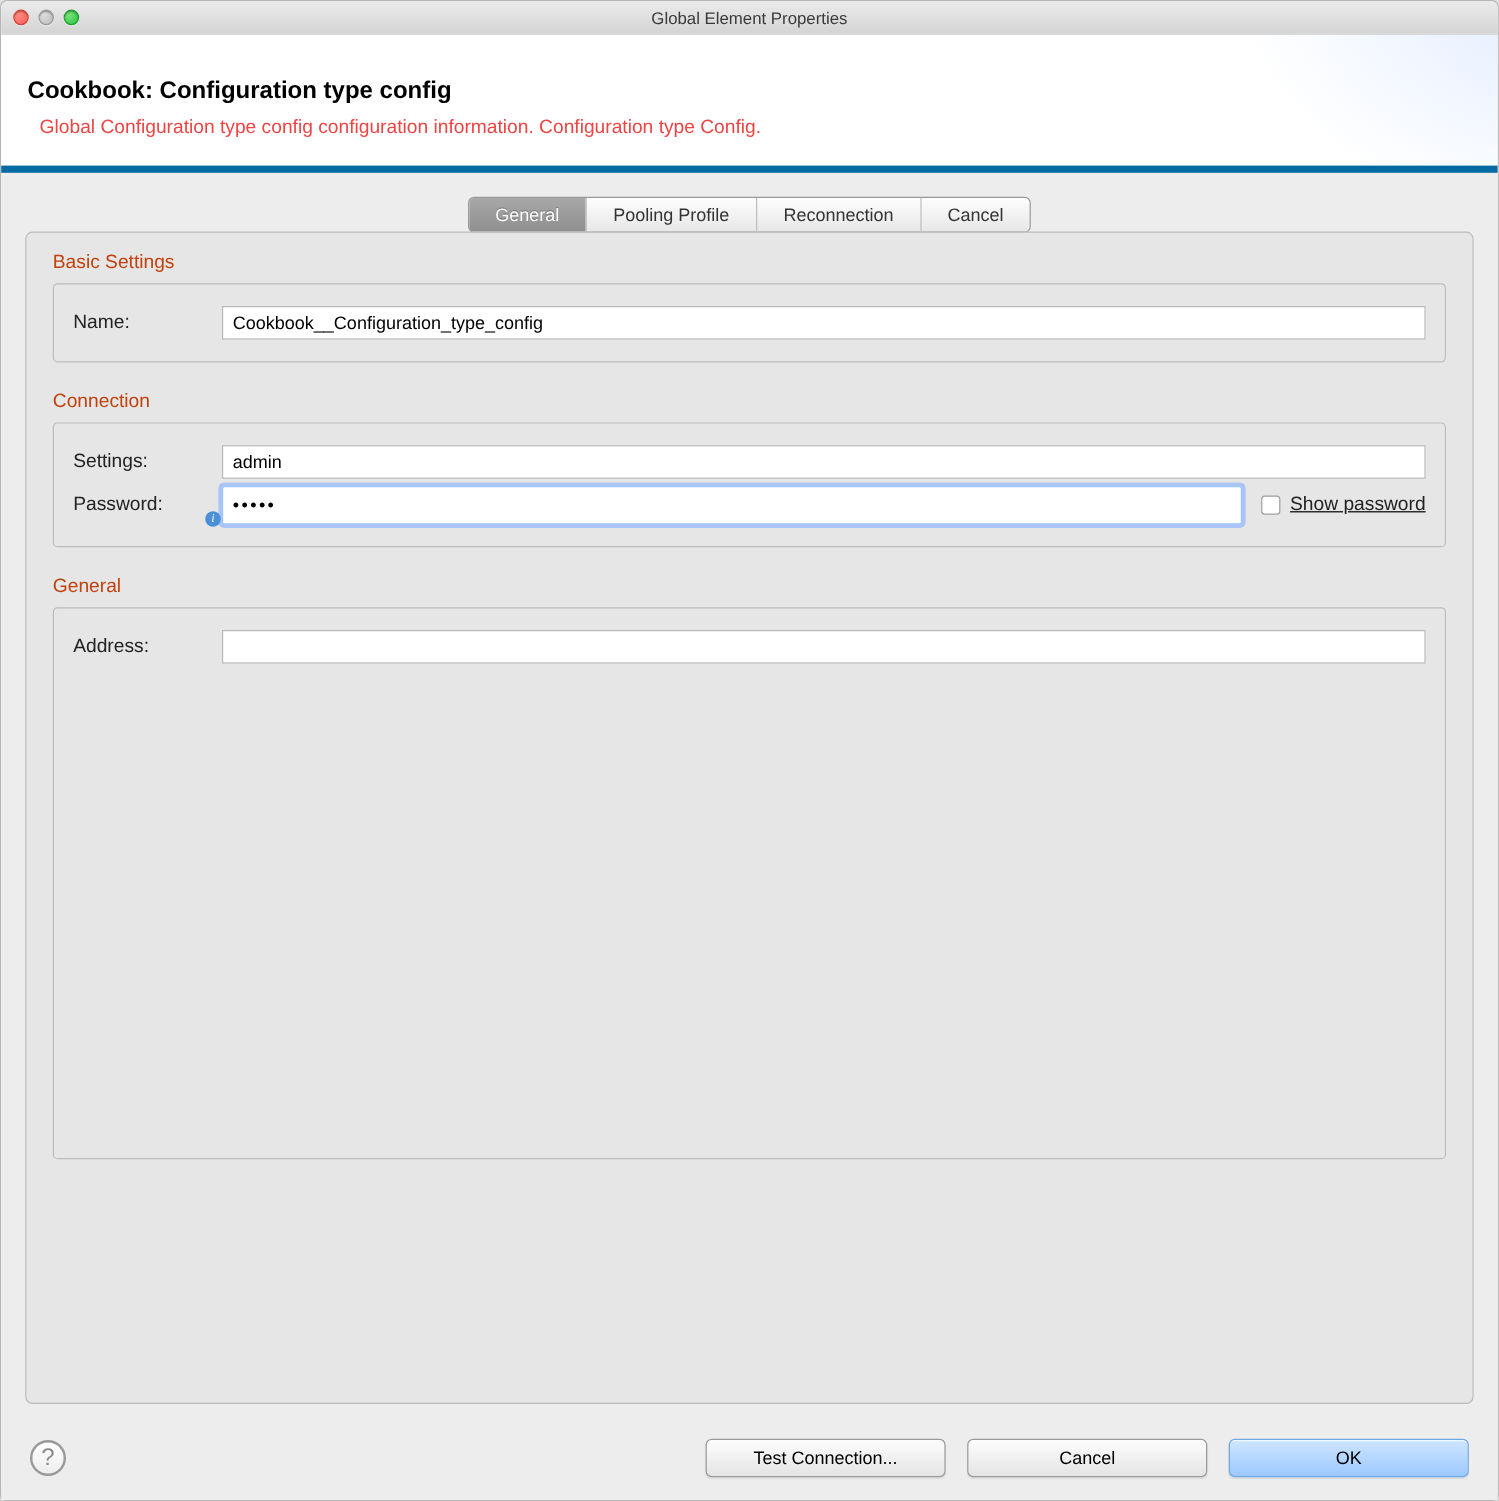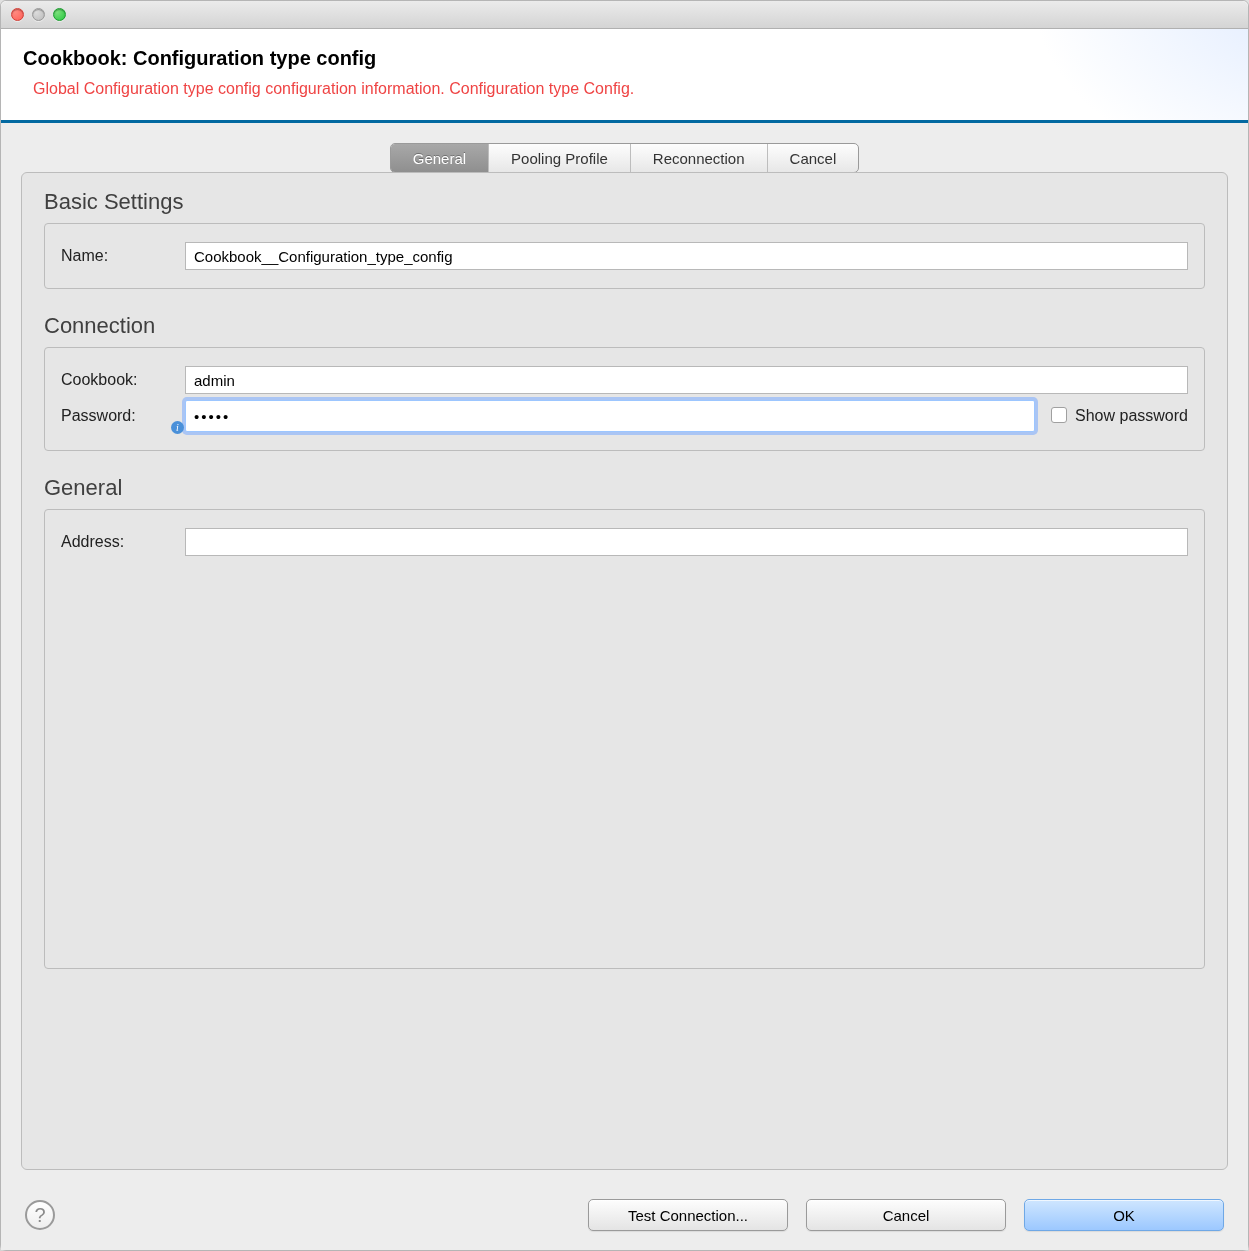--- a/index.html
+++ b/index.html
@@ -43,22 +43,22 @@
       box-shadow: inset 0 1px 1px rgba(0,0,0,0.3), 0 1px 0 rgba(255,255,255,0.5);
     }
     .tl-close { background: radial-gradient(circle at 30% 30%, #ff8a80, #ff5f57); border:1px solid #d43e36;}
     .tl-min { background: radial-gradient(circle at 30% 30%, #ddd, #bbb); border:1px solid #999;}
     .tl-zoom { background: radial-gradient(circle at 30% 30%, #7be07b, #28c840); border:1px solid #1a9e2f;}
     .title-text {
       flex:1; text-align:center; font-size:14px; color:#3a3a3a;
     }
     .header-area {
       background: #fff;
-      padding: 18px 22px 22px 22px;
-      border-bottom: 3px solid #0369a1;
+      padding: 36px 22px 22px 22px;
+      border-bottom: 6px solid #0369a1;
       position: relative;
       overflow: hidden;
     }
     .header-area::after {
       content:"";
       position:absolute;
       right:-80px; top:-40px;
       width:300px; height:200px;
       background: radial-gradient(ellipse at top right, rgba(200,220,255,0.6), rgba(255,255,255,0) 70%);
       pointer-events:none;
@@ -98,21 +98,21 @@
     }
     .panel {
       margin-top:-1px;
       border:1px solid #bcbcbc;
       border-radius:6px;
       background:#e6e6e6;
       flex:1;
       padding: 16px 22px 22px 22px;
     }
     .group-label {
-      font-size:22px; color:#404040; margin-bottom:8px;
+      font-size:16px; color:#c2410c; margin-bottom:8px;
     }
     .group-box {
       border:1px solid #bcbcbc;
       border-radius:4px;
       background:#e6e6e6;
       padding: 12px 16px;
       margin-bottom: 24px;
     }
     .group-box.tall { height: 460px; }
     .field-row {
@@ -163,23 +163,24 @@
       border-radius:50%;
       background:#4a90d9;
       color:#fff;
       font-size:10px;
       display:flex;align-items:center;justify-content:center;
       font-style:italic;
       font-family:Georgia,serif;
     }
     .checkbox-row {
       display:flex;
-      align-items:flex-start;
+      align-items:center;
       gap:8px;
       margin-left:16px;
+      text-decoration:underline;
     }
     .chk {
       width:16px;height:16px;
       border:1px solid #a0a0a0;
       border-radius:3px;
       background:#fff;
     }
     .chk-label { font-size:16px; color:#222; }
     .footer {
       height:70px;
@@ -221,20 +222,21 @@
 <body>
 
 <div class="window">
 
   <div class="titlebar">
     <div class="traffic-lights">
       <div class="traffic-light tl-close"></div>
       <div class="traffic-light tl-min"></div>
       <div class="traffic-light tl-zoom"></div>
     </div>
+    <div class="title-text">Global Element Properties</div>
   </div>
 
   <div class="header-area">
     <div class="header-title">Cookbook: Configuration type config</div>
     <div class="header-desc">Global Configuration type config configuration information. Configuration type Config.</div>
   </div>
 
   <div class="content-area">
     <div class="tabs-wrap">
       <div class="tabs">
@@ -251,21 +253,21 @@
       <div class="group-box">
         <div class="field-row">
           <div class="field-label">Name:</div>
           <input class="text-input" type="text" value="Cookbook__Configuration_type_config" style="">
         </div>
       </div>
 
       <div class="group-label">Connection</div>
       <div class="group-box">
         <div class="field-row">
-          <div class="field-label">Cookbook:</div>
+          <div class="field-label">Settings:</div>
           <input class="text-input" type="text" value="admin" style="">
         </div>
         <div class="field-row conn-row">
           <div class="field-label">Password:</div>
           <div class="pw-cell">
             <div class="pw-wrap">
               <span class="info-icon">i</span>
               <input class="pw-input" type="text" value="•••••" style="">
             </div>
             <div class="checkbox-row">

